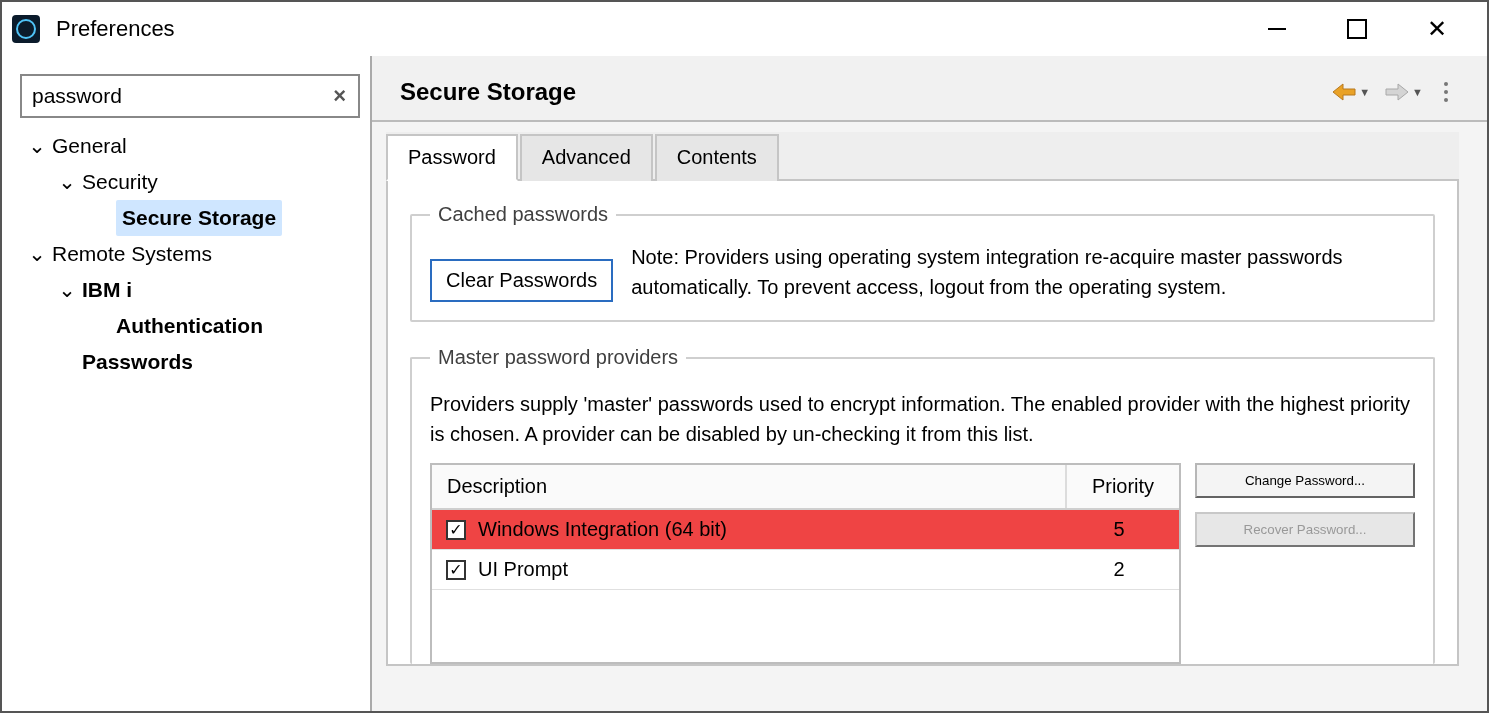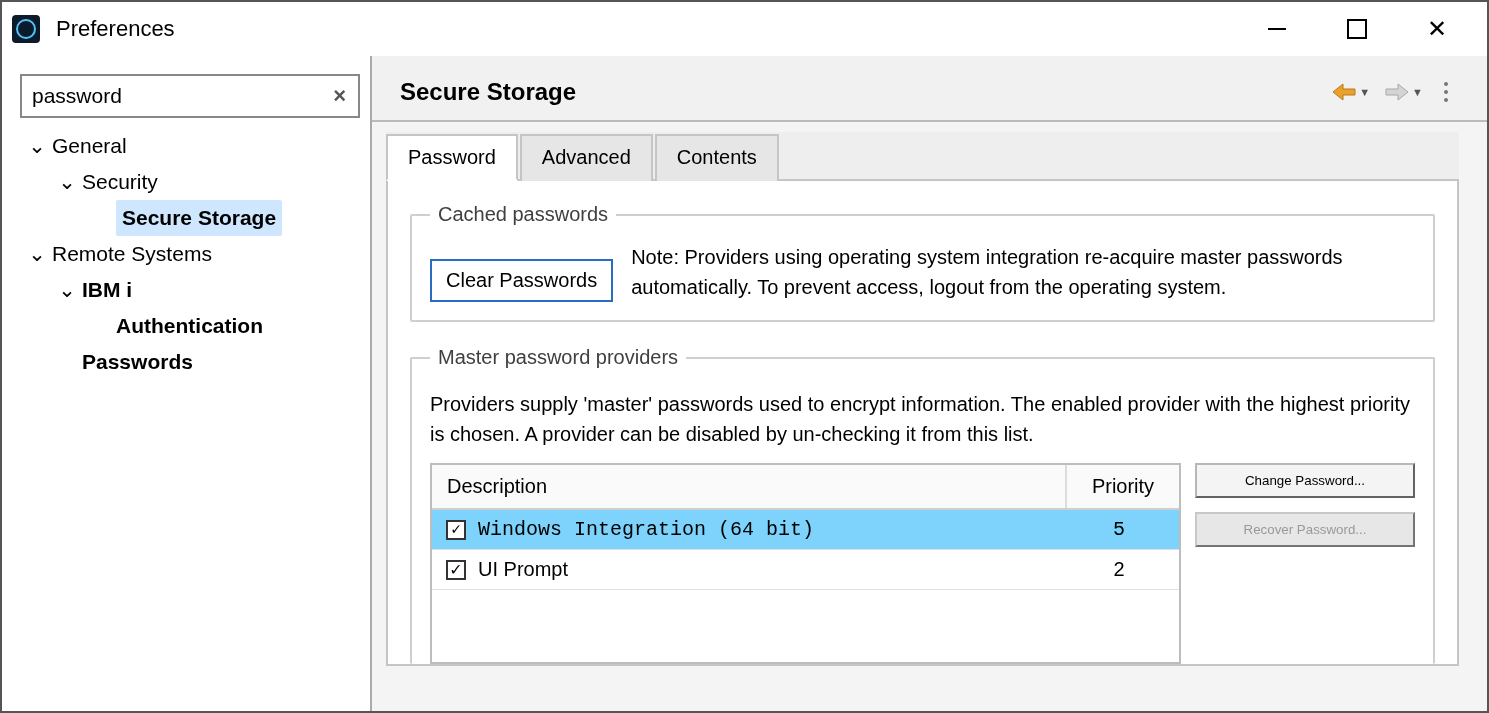--- a/index.html
+++ b/index.html
@@ -127,21 +127,21 @@
 
   .providers-desc { margin: 4px 0 14px 0; font-size:20px; line-height:30px; }
 
   .prov-row { display:flex; gap: 14px; align-items: flex-start; }
   .prov-table-wrap { border: 2px solid #bdbdbd; background:#fff; flex:1; }
   .prov-head { display:flex; background:#fafafa; border-bottom:2px solid #cfcfcf; }
   .ph-desc { flex:1; padding:10px 15px; border-right:2px solid #dcdcdc; }
   .ph-prio { width:112px; padding:10px 14px; text-align:center; }
   .prov-body {}
   .pr { display:flex; align-items:center; border-bottom:1px solid #e0e0e0; }
-  .pr.sel { background:#7dd3fc;font-family:Liberation Mono, monospace; }
+  .pr.sel { background:#ef4444; }
   .pr .pc-desc { flex:1; display:flex; align-items:center; gap:12px; padding:8px 14px; border-right:2px solid transparent; }
   .pr .pc-prio { width:120px; text-align:center; padding:8px 0; }
   .chk { width:20px; height:20px; border:2px solid #333; display:inline-flex; align-items:center; justify-content:center; background:#fff; }
   .chk.checked::after { content:"✓"; font-size:16px; line-height:1; }
   .prov-empty { height: 72px; }
 
   .prov-actions { display:flex; flex-direction:column; gap: 14px; }
 
   
   .arrow { width:26px; height:20px; display:inline-block; }

